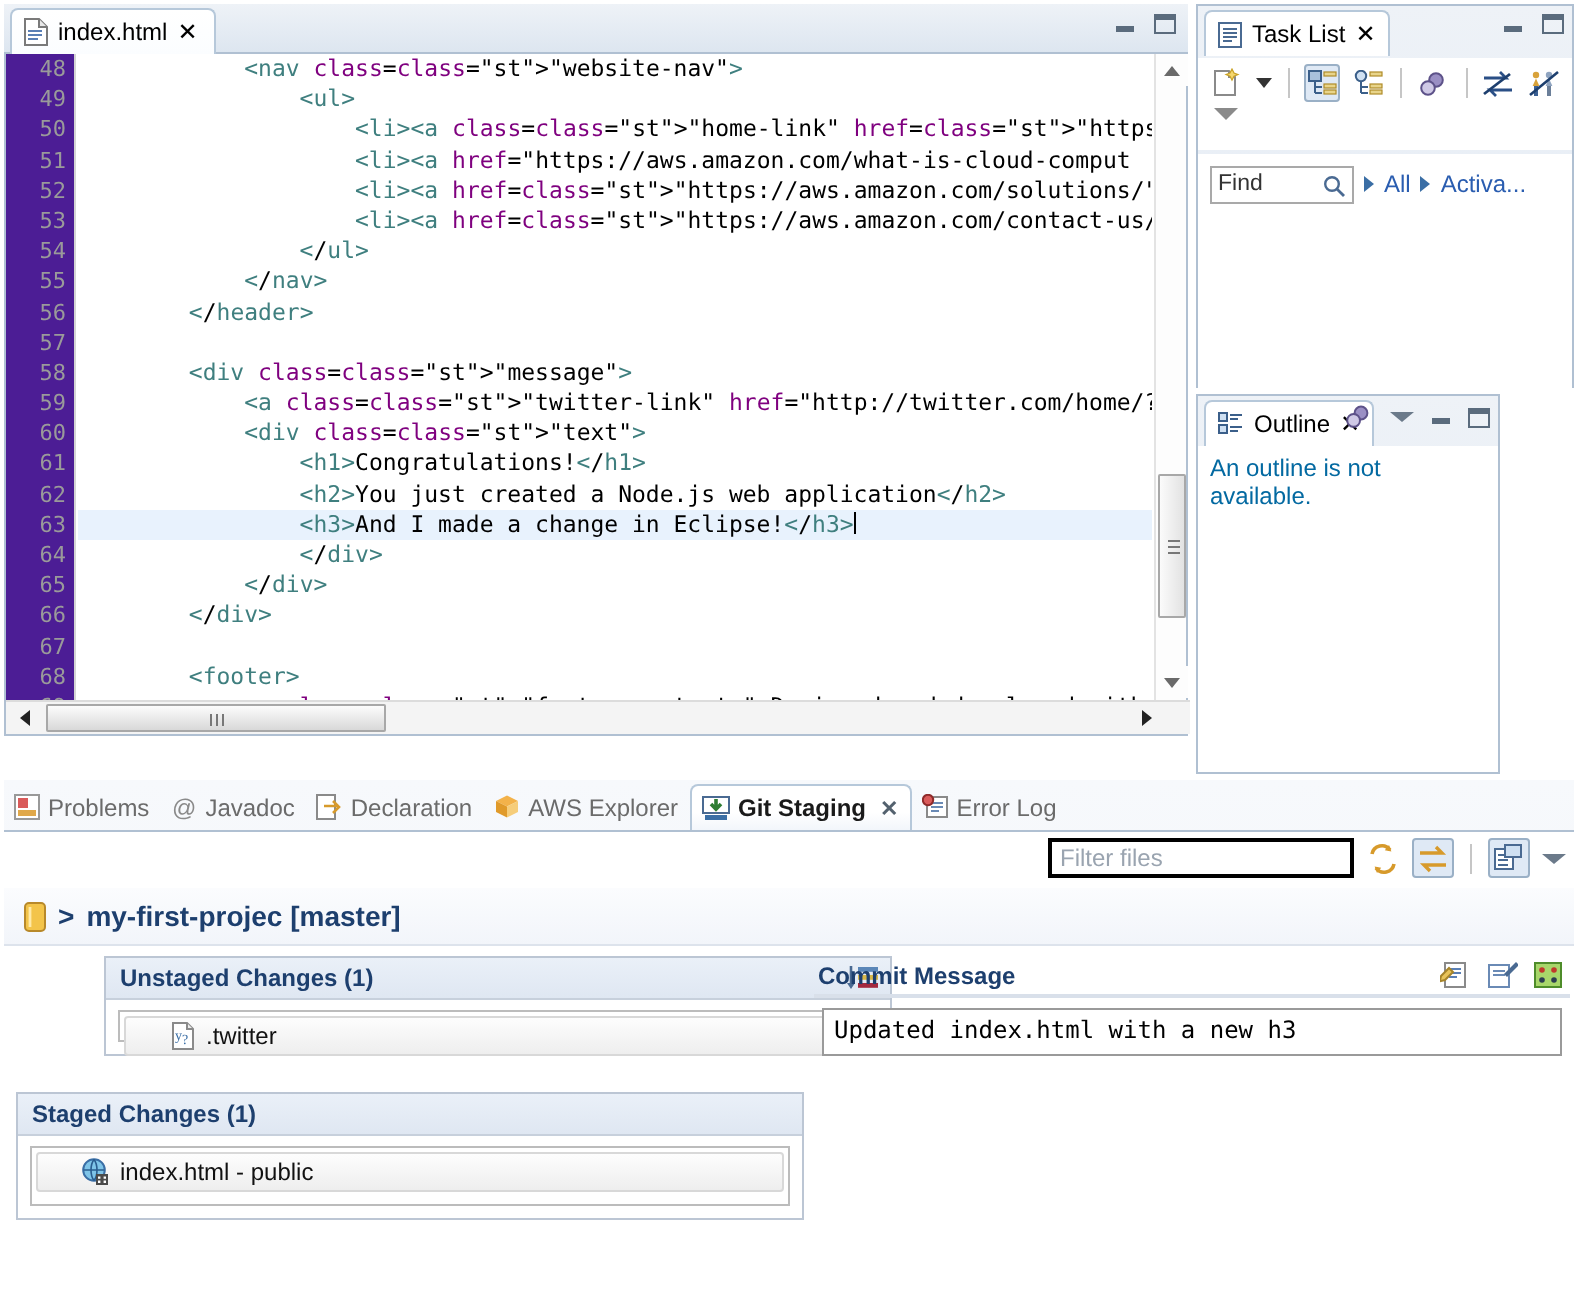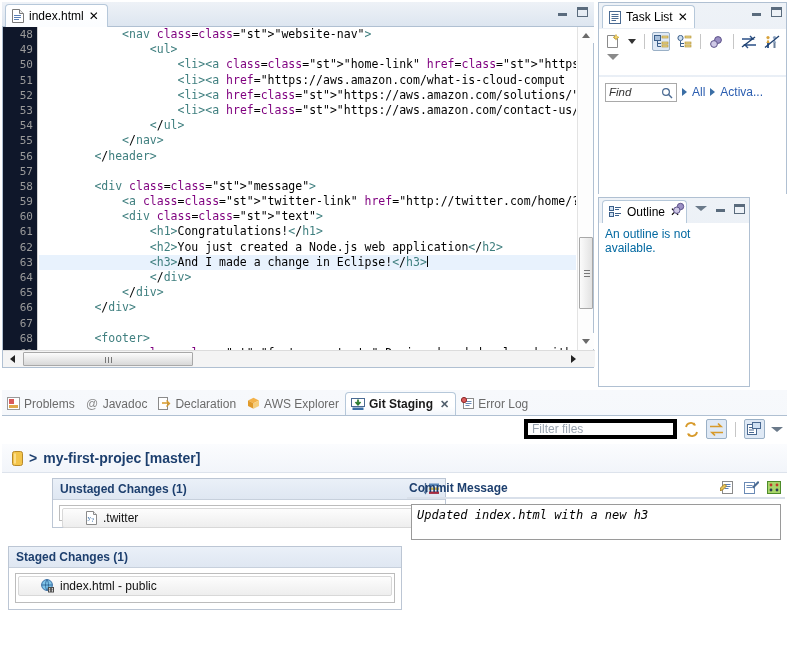--- a/index.html
+++ b/index.html
@@ -59,21 +59,21 @@
   .ic-min { width: 9px; height: 7px; border: 1px solid #5a6b7d; border-top: none; border-left: none; border-right: none; border-bottom-width: 3px; }
   .ic-max { width: 11px; height: 10px; border: 1px solid #5a6b7d; border-top-width: 3px; }
 
   #editor-body {
     position: absolute; left: 0; top: 25px; width: 592px; height: 341px;
     background: #fff;
     border: 1px solid #b0c0d2; border-top: none;
   }
   #gutter {
     position: absolute; left: 0; top: 0; width: 35px; height: 100%;
-    background: #0f172a;
+    background: #4c1d95;
     border-right: 1px solid #d4d4d4;
   }
   #gutter .ln {
     height: 15.2px; line-height: 15.2px;
     text-align: right; padding-right: 4px;
     color: #9a9a9a; font-family: "DejaVu Sans Mono", monospace; font-size: 11px;
   }
   #code {
     position: absolute; left: 36px; top: 0; right: 17px; height: 100%;
     overflow: hidden;
@@ -148,21 +148,21 @@
   .tb-row { display: flex; align-items: center; gap: 5px; padding: 3px 5px; }
   .sep { width: 1px; height: 15px; background: #c6c6c6; margin: 0 2px; }
   .tbtn { width: 20px; height: 19px; display:flex; align-items:center; justify-content:center; }
   .tbtn.pressed { border: 1px solid #9ab0c6; background: #dfe9f5; border-radius: 2px; }
   #tl-findrow {
     position: absolute; left: 0; top: 74px; width: 100%; height: 30px;
     background: #fff; display: flex; align-items: center; gap: 5px; padding: 0 6px;
   }
   #tl-find {
     width: 72px; height: 19px; border: 1px solid #a9a9a9; background: #fff;
-    display: flex; align-items: center; padding: 0 3px; position: relative; font-style: italic;
+    display: flex; align-items: center; padding: 0 3px; position: relative;
   }
   #tl-find span { color: #333; font-size: 11.5px; }
   .caret-right { width:0;height:0;border-top:4px solid transparent;border-bottom:4px solid transparent;border-left:5px solid #3a6ea5; }
   .bluelink { color: #2a5db0; font-size: 12px; }
   #tl-rest { position:absolute; left:0; top:104px; width:100%; height:87px; background:#fff; }
 
   
   #outline-part {
     position: absolute; left: 598px; top: 197px; width: 152px; height: 190px;
     background: linear-gradient(to bottom, #eef2f7, #e2eaf4);
@@ -195,21 +195,21 @@
 
   #gs-body {
     position: absolute; left: 0; top: 25px; width: 785px; height: 231px;
     background: #fff;
     border-top: 1px solid #b0c0d2;
   }
   #gs-toolbar {
     position: absolute; right: 4px; top: 3px; display: flex; align-items: center; gap: 6px;
   }
   #filter-files {
-    width: 153px; height: 20px; border: 4px solid #000000; background: #fff;
+    width: 153px; height: 20px; border: 2px solid #000000; background: #fff;
     padding: 0 4px; display: flex; align-items: center;
     font-size: 12px; color: #9aa4b0;
   }
   #gs-repo {
     position: absolute; left: 0; top: 28px; width: 785px; height: 29px;
     display: flex; align-items: center; gap: 6px; padding-left: 10px;
     border-bottom: 1px solid #dde3ec;
     background: linear-gradient(to bottom,#fbfcfe,#f2f5fa);
   }
   #gs-repo .label { font-size: 14px; font-weight: bold; color: #1d3f6e; }
@@ -234,23 +234,23 @@
     border: 1px solid #d8d8d8; border-radius: 2px;
     font-size: 12px; color: #111;
   }
 
   #unstaged { left: 6px; top: 62px; width: 394px; height: 50px; margin-left: 44px; }
   #staged   { left: 6px; top: 130px; width: 394px; height: 64px; }
 
   #commit-msg-sec { left: 405px; top: 62px; width: 378px; height: 52px; border: none; background: transparent;}
   #cm-head { height: 21px; display:flex; align-items:center; justify-content:space-between;
              border-bottom: 2px solid #d9e0ea; font-size:12px; font-weight:bold; color:#1d3f6e; padding: 0 3px 0 2px;}
-  #cm-box { position:absolute; left:4px; top:26px; width:370px; height:36px;
+  #cm-box { position:absolute; left:4px; top:26px; width:370px; height:24px;
             border:1px solid #9a9a9a; background:#fff; padding: 3px 5px;
-            font-family:"DejaVu Sans Mono", monospace; font-size:12px; color:#000;font-style:italic; }
+            font-family:"DejaVu Sans Mono", monospace; font-size:12px; color:#000; }
 
   svg { display: block; }
   .icosvg { flex: 0 0 auto; }
 </style>
 </head>
 <body>
 
 <div id="editor-part">
 
   <div id="editor-tabbar">

